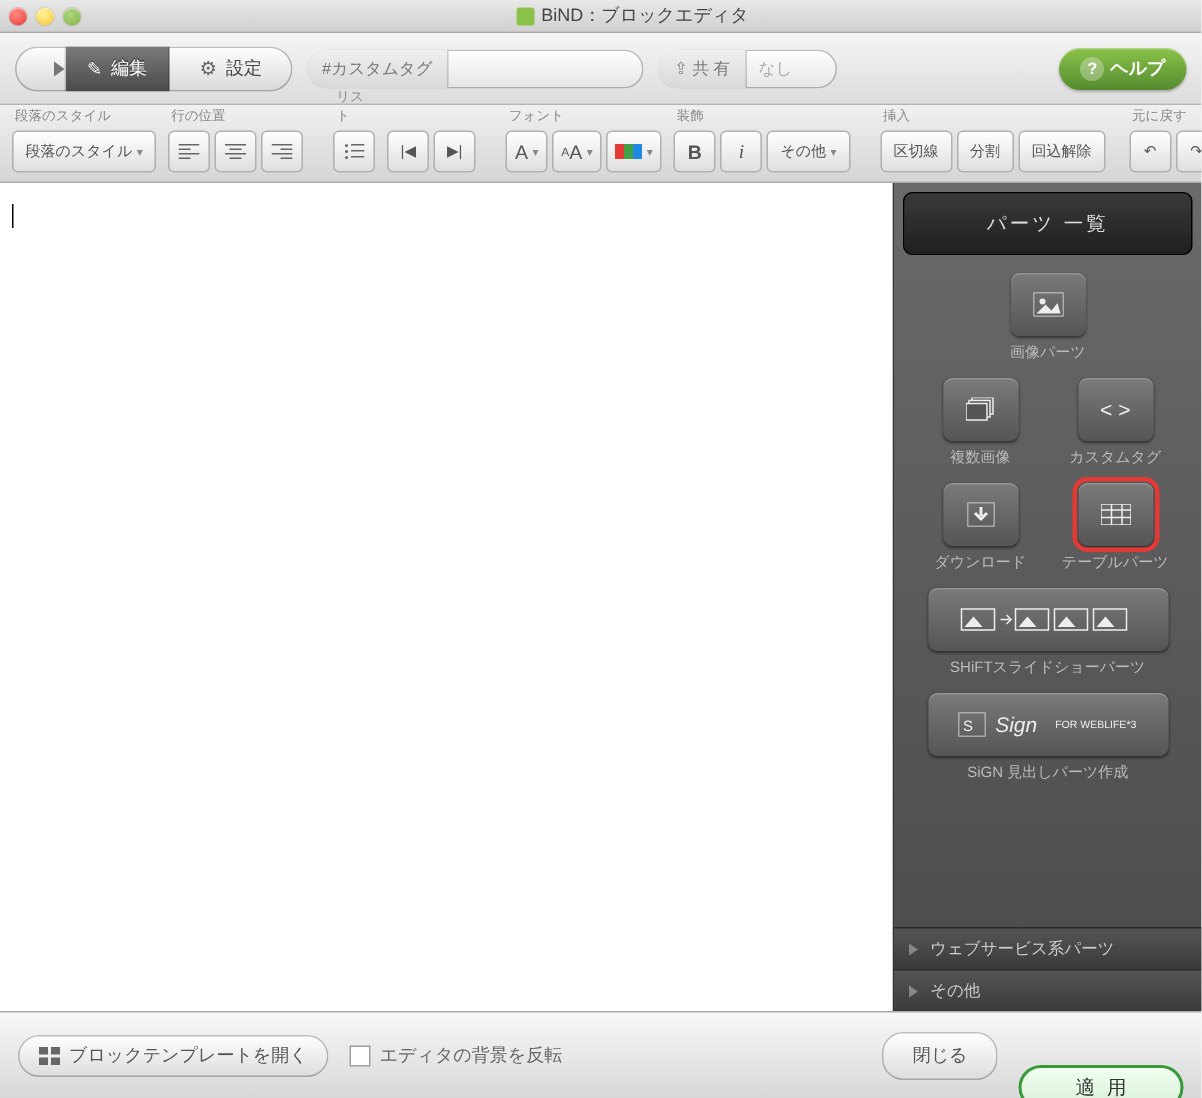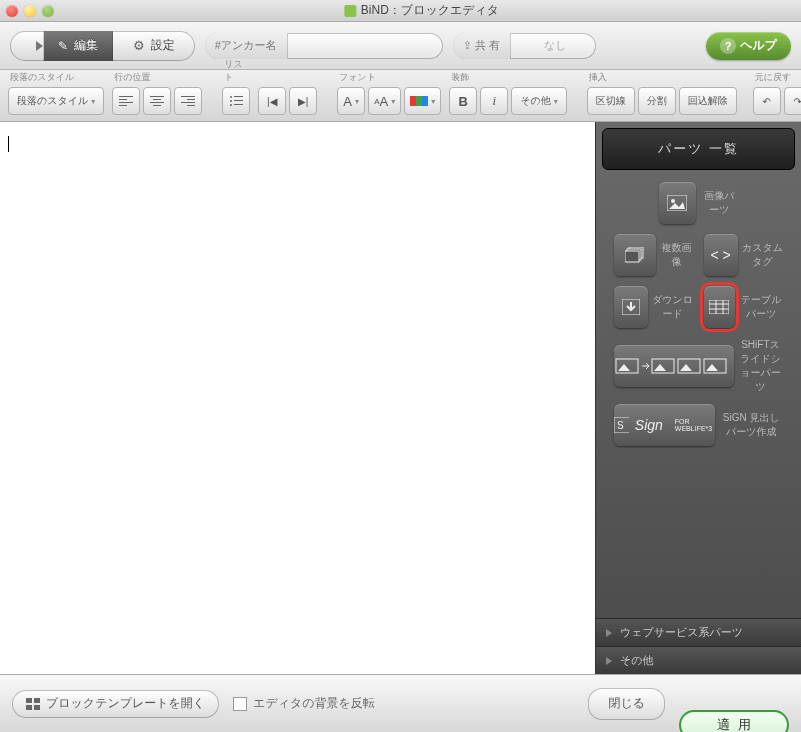--- a/index.html
+++ b/index.html
@@ -67,21 +67,21 @@
   overflow: hidden;
 }
 .pill-label {
   background: linear-gradient(#f0f0f0,#d8d8d8);
   padding: 0 10px; height: 100%; display: flex; align-items: center;
   color: #777; border-right: 1px solid rgba(0,0,0,0.15);
   font-size: 11px;
 }
 .pill-input {
   border: none; background: transparent; padding: 0 8px; height: 100%;
-  font-size: 11px; outline: none; color: #555; margin-left: 25px;
+  font-size: 11px; outline: none; color: #555;
 }
 .pill-input.wide { width: 130px; }
 .pill-input.mid { width: 60px; }
 .help-btn {
   height: 28px; display: flex; align-items: center; gap: 4px;
   padding: 0 14px; border-radius: 14px;
   background: linear-gradient(#8bc34a, #558b2f);
   color: #fff; font-size: 12px; font-weight: bold;
   box-shadow: inset 0 1px 0 rgba(255,255,255,0.3), 0 1px 2px rgba(0,0,0,0.3);
 }
@@ -128,21 +128,21 @@
   border: 1px solid #000; border-radius: 6px; margin: 6px;
   display: flex; align-items: center; justify-content: center;
   color: #ddd; font-size: 13px; letter-spacing: 2px;
 }
 .parts-grid {
   padding: 6px; display: flex; flex-direction: column; gap: 10px;
   overflow-y: auto;
 }
 .parts-row { display: flex; gap: 10px; justify-content: center; }
 .part-item {
-  display: flex; flex-direction: row; align-items: center; gap: 4px;
+  display: flex; flex-direction: column; align-items: center; gap: 4px;
   width: 80px;
 }
 .part-btn {
   width: 50px; height: 42px;
   background: linear-gradient(#7a7a7a,#555);
   border-radius: 6px;
   box-shadow: inset 0 1px 0 rgba(255,255,255,0.2), 0 1px 2px rgba(0,0,0,0.5);
   display: flex; align-items: center; justify-content: center;
   color: #eee;
 }
@@ -228,21 +228,21 @@
       <span class="icon-pencil"></span>
       <span>編集</span>
     </div>
     <div class="pill-btn" style="padding:0 20px;">
       <span class="icon-gear"></span>
       <span>設定</span>
     </div>
   </div>
 
   <div class="pill-field">
-    <div class="pill-label">#アンカー名</div>
+    <div class="pill-label">#カスタムタグ</div>
     <input class="pill-input wide" value="" style="">
   </div>
 
   <div class="pill-field">
     <div class="pill-label">
       <span class="icon-share"></span>&nbsp;
       <span>共 有</span>
     </div>
     <input class="pill-input mid" readonly="" style="color: rgb(170, 170, 170);" value="なし">
   </div>

